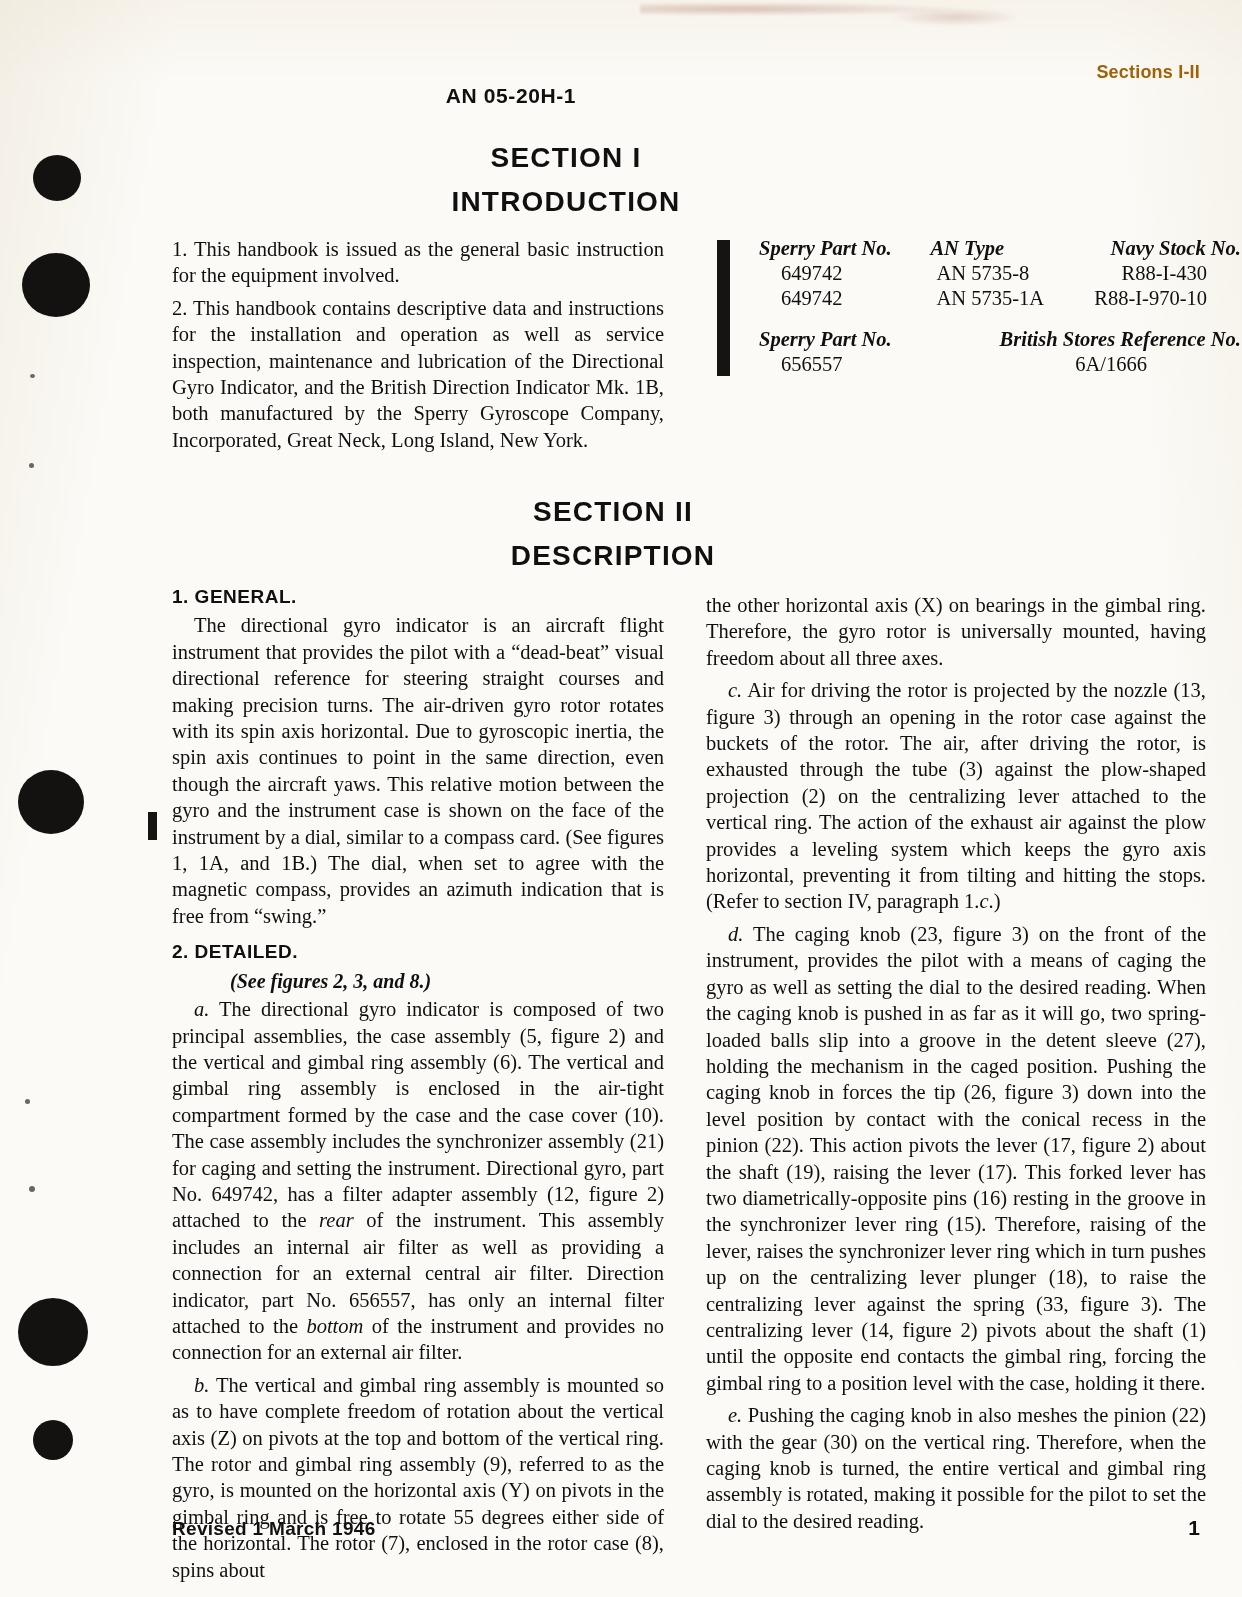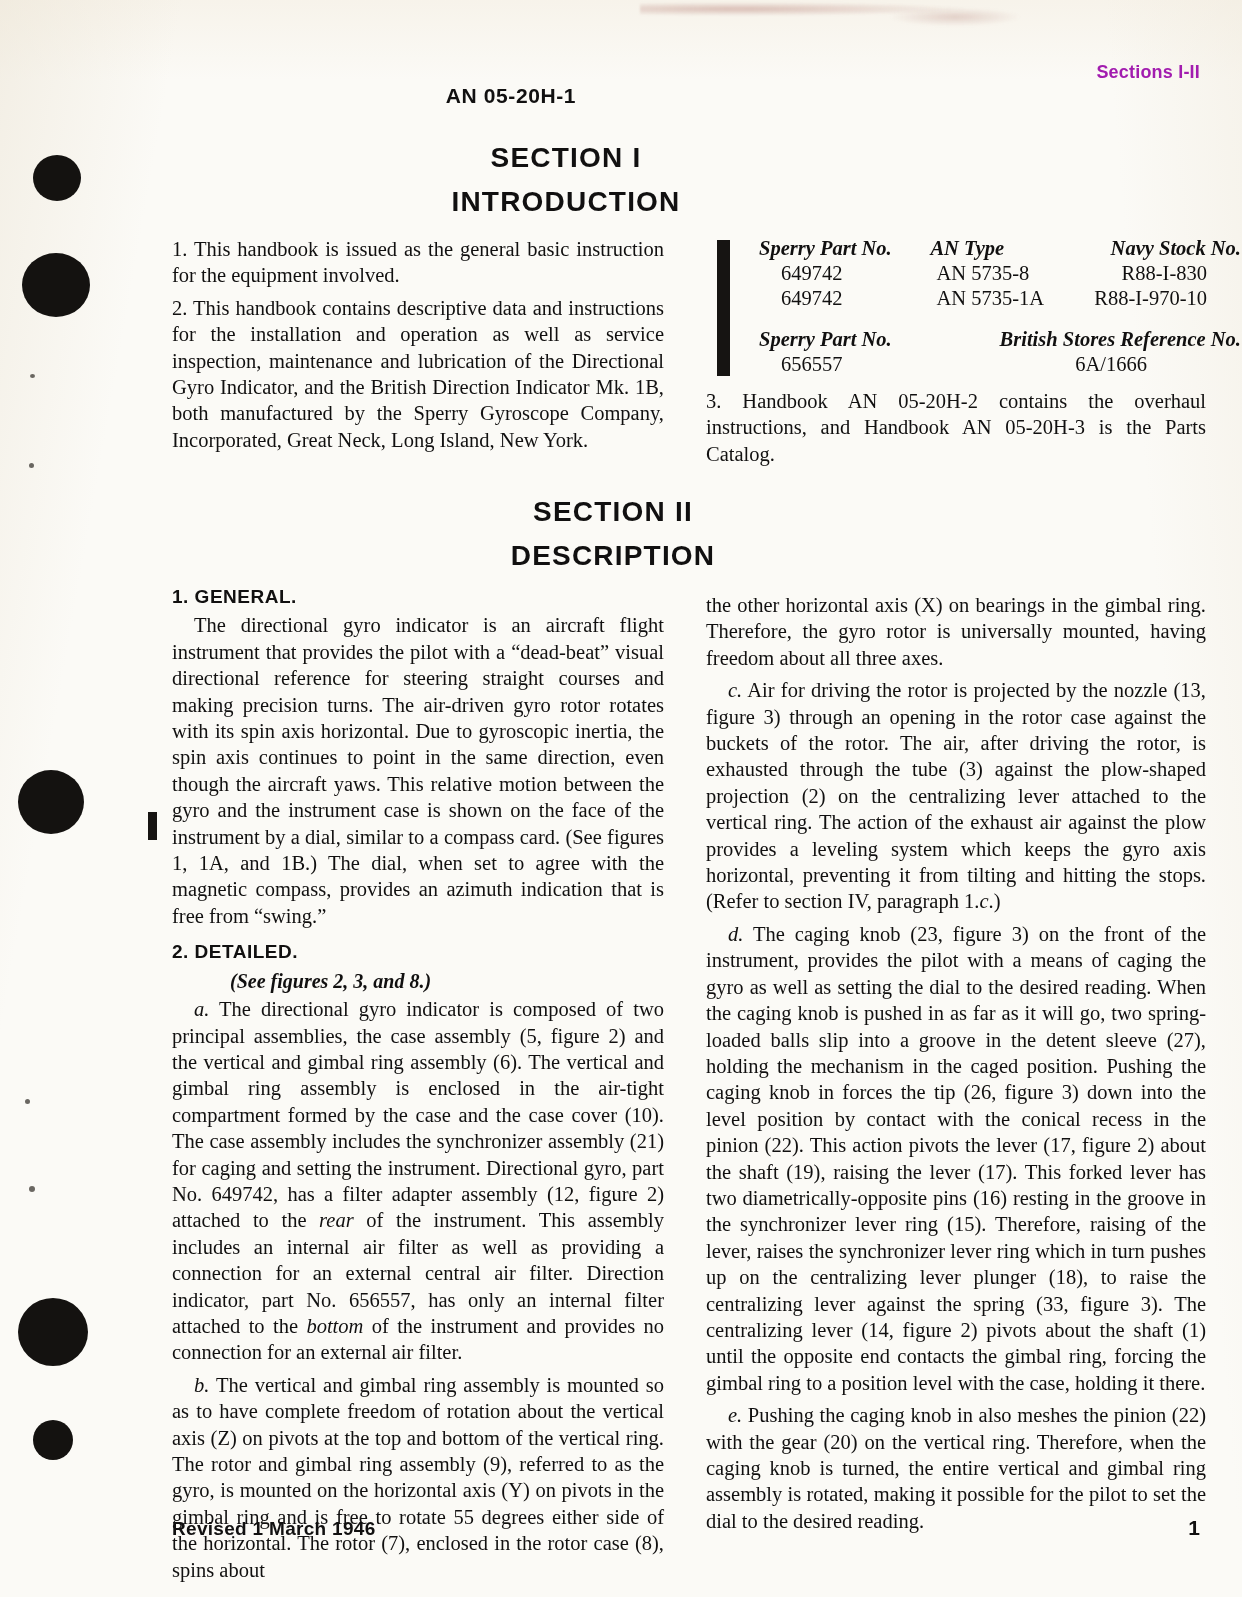--- a/index.html
+++ b/index.html
@@ -56,21 +56,21 @@
 
   
   .sections-label {
     position: absolute;
     right: 42px;
     top: 62px;
     font-family: "Liberation Sans", "DejaVu Sans", sans-serif;
     font-weight: bold;
     font-size: 18px;
     letter-spacing: 0.2px;
-    color: #a21caf;
+    color: #a16207;
   }
   .doc-number {
     position: absolute;
     left: 0;
     right: 0;
     top: 84px;
     text-align: center;
     font-family: "Liberation Sans", "DejaVu Sans", sans-serif;
     font-weight: bold;
     font-size: 21px;
@@ -255,21 +255,21 @@
     <table class="parts">
       <tbody>
         <tr>
           <td class="hdr c1">Sperry Part No.</td>
           <td class="hdr c2">AN Type</td>
           <td class="hdr c3">Navy Stock No.</td>
         </tr>
         <tr>
           <td class="num1">649742</td>
           <td class="num2">AN  5735-8</td>
-          <td class="num3">R88-I-830</td>
+          <td class="num3">R88-I-430</td>
         </tr>
         <tr>
           <td class="num1">649742</td>
           <td class="num2">AN  5735-1A</td>
           <td class="num3">R88-I-970-10</td>
         </tr>
         <tr class="spacer">
             <td colspan="3"></td>
           </tr>
         <tr>
@@ -277,21 +277,20 @@
           <td class="hdr wide-hdr" colspan="2">British Stores Reference No.</td>
         </tr>
         <tr>
           <td class="num1">656557</td>
           <td class="wide-val" colspan="2">6A/1666</td>
         </tr>
       </tbody>
     </table>
   </div>
 
-  <div class="note3">3. Handbook AN 05-20H-2 contains the overhaul instructions, and Handbook AN 05-20H-3 is the Parts Catalog.</div>
 
   <div class="sec-heading" id="section2-title">SECTION II</div>
   <div class="sec-heading" id="section2-sub">DESCRIPTION</div>
 
   <div class="col col-left-s2">
     <div class="subhead" style="margin-top:0">1. GENERAL.</div>
     <p class="para-ind">The directional gyro indicator is an aircraft flight instrument that provides the pilot with a “dead-beat” visual directional reference for steering straight courses and making precision turns. The air-driven gyro rotor rotates with its spin axis horizontal. Due to gyroscopic inertia, the spin axis continues to point in the same direction, even though the aircraft yaws. This relative motion between the gyro and the instrument case is shown on the face of the instrument by a dial, similar to a compass card. (See figures 1, 1A, and 1B.) The dial, when set to agree with the magnetic compass, provides an azimuth indication that is free from “swing.”</p>
 
     <div class="subhead">2. DETAILED.</div>
     <p class="see-figs">(See figures 2, 3, and 8.)</p>
@@ -301,19 +300,19 @@
     <p class="para-ind"><i>b.</i><span> The vertical and gimbal ring assembly is mounted so as to have complete freedom of rotation about the vertical axis (Z) on pivots at the top and bottom of the vertical ring. The rotor and gimbal ring assembly (9), referred to as the gyro, is mounted on the horizontal axis (Y) on pivots in the gimbal ring and is free to rotate 55 degrees either side of the horizontal. The rotor (7), enclosed in the rotor case (8), spins about</span></p>
   </div>
 
   <div class="col col-right-s2">
     <p class="para">the other horizontal axis (X) on bearings in the gimbal ring. Therefore, the gyro rotor is universally mounted, having freedom about all three axes.</p>
 
     <p class="para-ind"><i>c.</i><span> Air for driving the rotor is projected by the nozzle (13, figure 3) through an opening in the rotor case against the buckets of the rotor. The air, after driving the rotor, is exhausted through the tube (3) against the plow-shaped projection (2) on the centralizing lever attached to the vertical ring. The action of the exhaust air against the plow provides a leveling system which keeps the gyro axis horizontal, preventing it from tilting and hitting the stops. (Refer to section IV, paragraph 1.</span><i>c</i><span>.)</span></p>
 
     <p class="para-ind"><i>d.</i><span> The caging knob (23, figure 3) on the front of the instrument, provides the pilot with a means of caging the gyro as well as setting the dial to the desired reading. When the caging knob is pushed in as far as it will go, two spring-loaded balls slip into a groove in the detent sleeve (27), holding the mechanism in the caged position. Pushing the caging knob in forces the tip (26, figure 3) down into the level position by contact with the conical recess in the pinion (22). This action pivots the lever (17, figure 2) about the shaft (19), raising the lever (17). This forked lever has two diametrically-opposite pins (16) resting in the groove in the synchronizer lever ring (15). Therefore, raising of the lever, raises the synchronizer lever ring which in turn pushes up on the centralizing lever plunger (18), to raise the centralizing lever against the spring (33, figure 3). The centralizing lever (14, figure 2) pivots about the shaft (1) until the opposite end contacts the gimbal ring, forcing the gimbal ring to a position level with the case, holding it there.</span></p>
 
-    <p class="para-ind"><i>e.</i><span> Pushing the caging knob in also meshes the pinion (22) with the gear (20) on the vertical ring. Therefore, when the caging knob is turned, the entire vertical and gimbal ring assembly is rotated, making it possible for the pilot to set the dial to the desired reading.</span></p>
+    <p class="para-ind"><i>e.</i><span> Pushing the caging knob in also meshes the pinion (22) with the gear (30) on the vertical ring. Therefore, when the caging knob is turned, the entire vertical and gimbal ring assembly is rotated, making it possible for the pilot to set the dial to the desired reading.</span></p>
   </div>
 
   <div class="footer-left">Revised 1 March 1946</div>
   <div class="footer-right">1</div>
 
 </div>
 
 </body></html>

